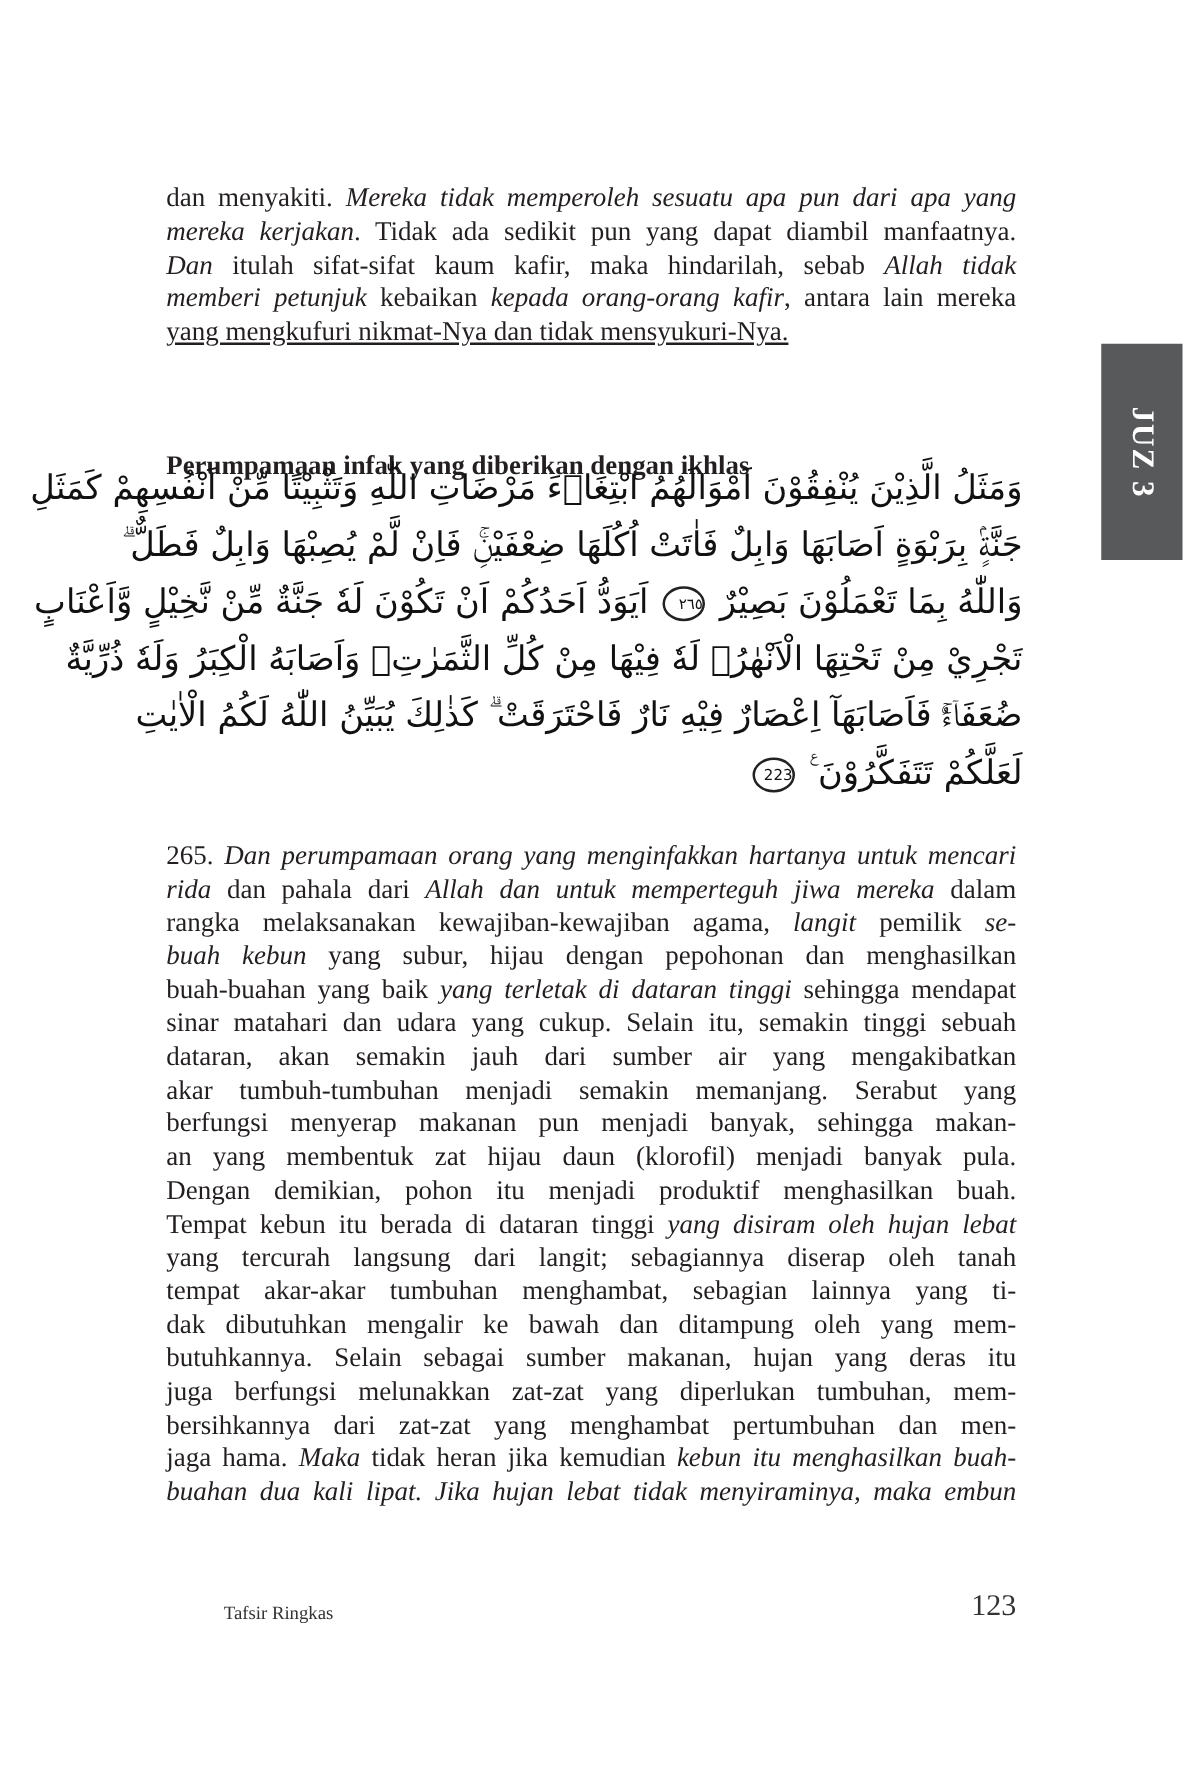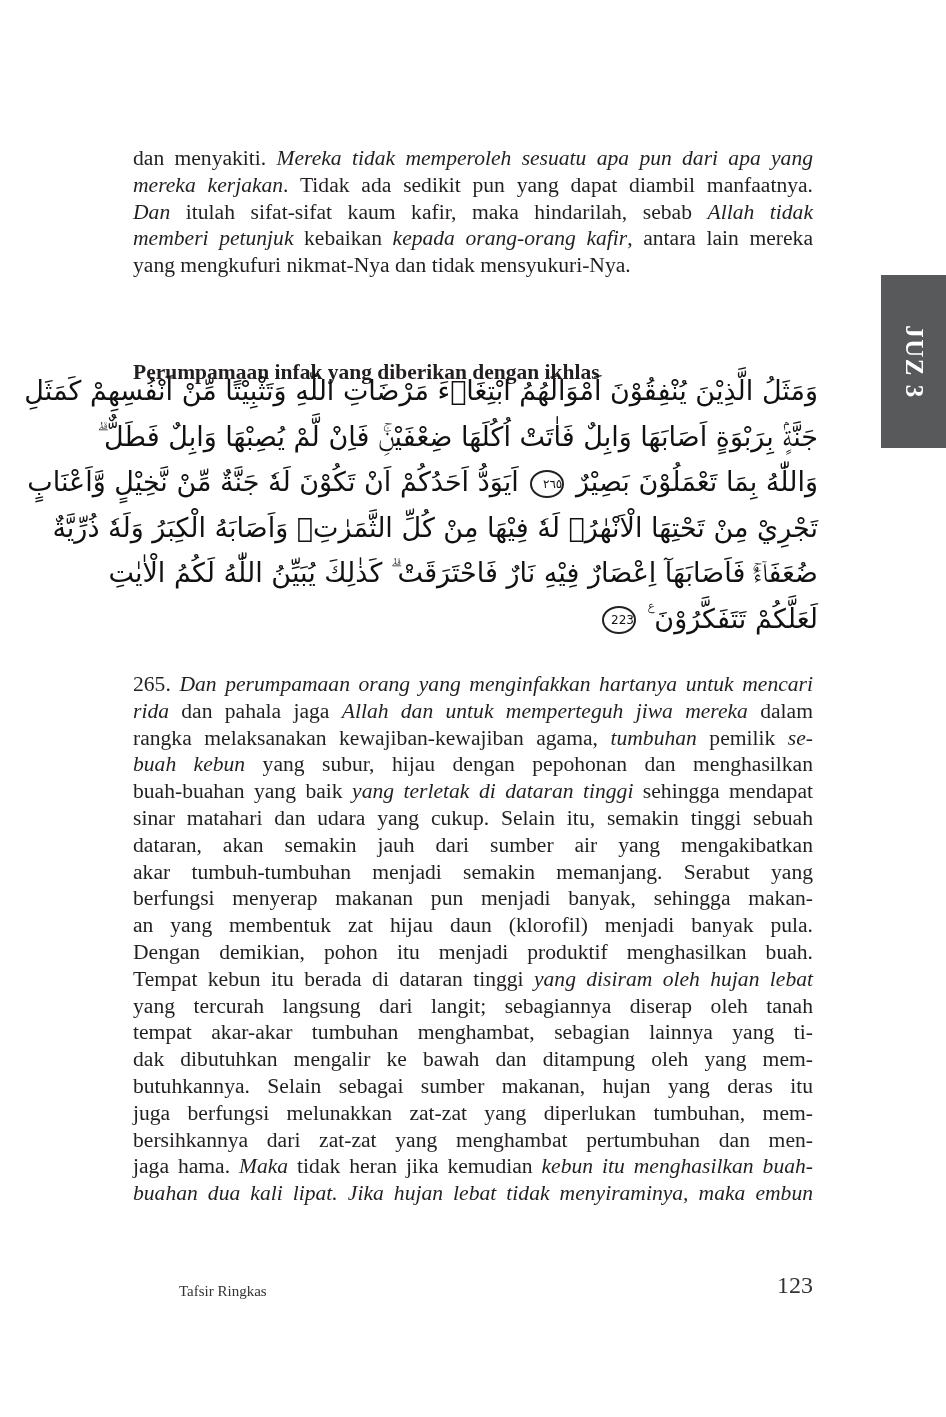--- a/index.html
+++ b/index.html
@@ -16,21 +16,21 @@
     position: absolute;
     left: 133px;
     width: 680px;
     font-family: "Liberation Serif", "DejaVu Serif", serif;
     font-size: 21.6px;
     line-height: 26.8px;
     text-align: justify;
     text-align-last: left;
   }
   .text-block .line { display: block; white-space: nowrap; text-align-last: justify; text-align: justify; }
-  .text-block .line.last { text-align-last: left; }
+  .text-block .line.last { text-align-last: left; text-decoration: underline; }
   .text-block i { font-style: italic; }
   #intro { top: 145px; }
   #heading {
     position: absolute; left: 133px; top: 328px;
     font-family: "Liberation Serif", "DejaVu Serif", serif;
     font-weight: bold; font-size: 21.5px; color: #231f20; margin-top: 32px;
   }
   #arabic {
     position: absolute; left: 130px; top: 368px; width: 688px;
     direction: rtl;
@@ -95,22 +95,22 @@
       <span class="aline"><span>وَمَثَلُ الَّذِيْنَ يُنْفِقُوْنَ اَمْوَالَهُمُ ابْتِغَاۤءَ مَرْضَاتِ اللّٰهِ وَتَثْبِيْتًا مِّنْ اَنْفُسِهِمْ كَمَثَلِ</span></span>
       <span class="aline"><span>جَنَّةٍۢ بِرَبْوَةٍ اَصَابَهَا وَابِلٌ فَاٰتَتْ اُكُلَهَا ضِعْفَيْنِۚ فَاِنْ لَّمْ يُصِبْهَا وَابِلٌ فَطَلٌّ ۗ</span></span>
       <span class="aline"><span>وَاللّٰهُ بِمَا تَعْمَلُوْنَ بَصِيْرٌ</span> <span class="ayah-marker">٢٦٥</span> <span>اَيَوَدُّ اَحَدُكُمْ اَنْ تَكُوْنَ لَهٗ جَنَّةٌ مِّنْ نَّخِيْلٍ وَّاَعْنَابٍ</span></span>
       <span class="aline"><span>تَجْرِيْ مِنْ تَحْتِهَا الْاَنْهٰرُۙ لَهٗ فِيْهَا مِنْ كُلِّ الثَّمَرٰتِۙ وَاَصَابَهُ الْكِبَرُ وَلَهٗ ذُرِّيَّةٌ</span></span>
       <span class="aline"><span>ضُعَفَاۤءُۚ فَاَصَابَهَآ اِعْصَارٌ فِيْهِ نَارٌ فَاحْتَرَقَتْ ۗ كَذٰلِكَ يُبَيِّنُ اللّٰهُ لَكُمُ الْاٰيٰتِ</span></span>
       <span class="aline last"><span>لَعَلَّكُمْ تَتَفَكَّرُوْنَ ࣖ</span> <span class="ayah-marker">223</span></span>
     </div>
 
   <div id="translation" class="text-block">
       <span class="line"><span>265.  </span><i>Dan perumpamaan orang yang menginfakkan hartanya untuk mencari</i></span>
-      <span class="line"><i>rida</i><span> dan pahala jaga </span><i>Allah dan untuk memperteguh jiwa mereka</i><span> dalam</span></span>
-      <span class="line"><span>rangka melaksanakan kewajiban-kewajiban agama, </span><i>tumbuhan</i><span> pemilik </span><i>se-</i></span>
+      <span class="line"><i>rida</i><span> dan pahala dari </span><i>Allah dan untuk memperteguh jiwa mereka</i><span> dalam</span></span>
+      <span class="line"><span>rangka melaksanakan kewajiban-kewajiban agama, </span><i>langit</i><span> pemilik </span><i>se-</i></span>
       <span class="line"><i>buah kebun</i><span> yang subur, hijau dengan pepohonan dan menghasilkan</span></span>
       <span class="line"><span>buah-buahan yang baik </span><i>yang terletak di dataran tinggi</i><span> sehingga mendapat</span></span>
       <span class="line"><span>sinar matahari dan udara yang cukup. Selain itu, semakin tinggi sebuah</span></span>
       <span class="line"><span>dataran, akan semakin jauh dari sumber air yang mengakibatkan</span></span>
       <span class="line"><span>akar tumbuh-tumbuhan menjadi semakin memanjang. Serabut yang</span></span>
       <span class="line"><span>berfungsi menyerap makanan pun menjadi banyak, sehingga makan-</span></span>
       <span class="line"><span>an yang membentuk zat hijau daun (klorofil) menjadi banyak pula.</span></span>
       <span class="line"><span>Dengan demikian, pohon itu menjadi produktif menghasilkan buah.</span></span>
       <span class="line"><span>Tempat kebun itu berada di dataran tinggi </span><i>yang disiram oleh hujan lebat</i></span>
       <span class="line"><span>yang tercurah langsung dari langit; sebagiannya diserap oleh tanah</span></span>

